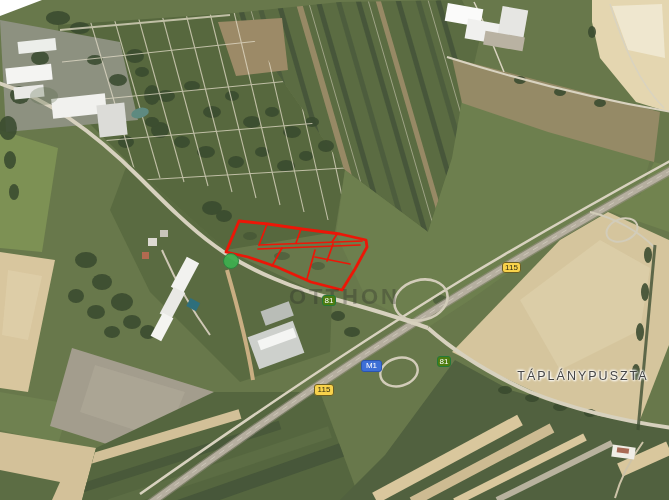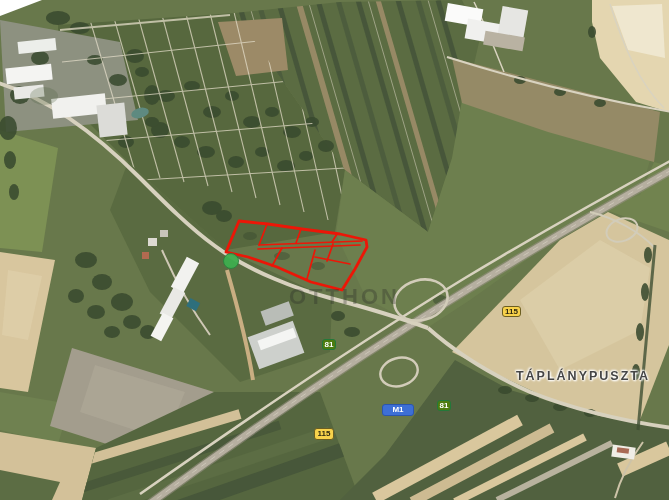--- a/index.html
+++ b/index.html
@@ -1,34 +1,34 @@
 <!DOCTYPE html>
 <html><head>
 <meta charset="utf-8">
 <style>
   html,body{margin:0;padding:0;background:#fff;}
   #stage{position:relative;width:669px;height:500px;overflow:hidden;
          font-family:"Liberation Sans",sans-serif;background:#68784b;}
   #scene{position:absolute;left:0;top:0;}
   .overlay{position:absolute;pointer-events:none;}
   .shield{position:absolute;display:flex;align-items:center;justify-content:center;
-          box-sizing:border-box;border-radius:3px;font-weight:bold;
-          font-size:8px;line-height:1;letter-spacing:0;margin-top:44px;}
+          box-sizing:border-box;border-radius:3px;font-weight:normal;
+          font-size:8px;line-height:1;letter-spacing:0;}
   .shield-yellow{background:#f8d24b;border:1px solid #6b5e22;color:#2e2a10;}
   .shield-blue{background:#3d6fd6;border:1px solid #2b55ae;color:#fff;}
   .shield-green{background:#4d7c0f;border:1px solid #23783a;color:#fff;}
   #shield-115-upper{left:502px;top:262px;width:19px;height:11px;}
   #shield-115-lower{left:314px;top:384px;width:20px;height:12px;}
-  #shield-m1{left:382px;top:360px;width:32px;height:12px;}
+  #shield-m1{left:361px;top:360px;width:21px;height:12px;}
   #shield-81-west{left:322px;top:295px;width:14px;height:11px;}
   #shield-81-east{left:437px;top:356px;width:14px;height:11px;}
   #green-dot-marker{position:absolute;left:223px;top:253px;width:14px;height:14px;
           border-radius:50%;background:#3fae4e;border:1px solid #2c8440;opacity:.95;}
   #place-label{left:512px;top:369px;width:142px;text-align:center;
-          font-size:12.5px;font-weight:bold;color:#454545;letter-spacing:2px;
+          font-size:12.5px;font-weight:normal;color:#454545;letter-spacing:2px;
           text-shadow:0 0 3px #fff,0 0 2px #fff,1px 1px 2px #fff,-1px -1px 2px #fff;}
   .watermark{color:rgba(35,35,35,.30);font-weight:bold;font-size:22px;
           letter-spacing:3px;}
   #watermark-1{left:289px;top:284px;}
   #watermark-2{left:281px;top:310px;}
 </style>
 </head>
 <body>
 
 <div id="stage">

